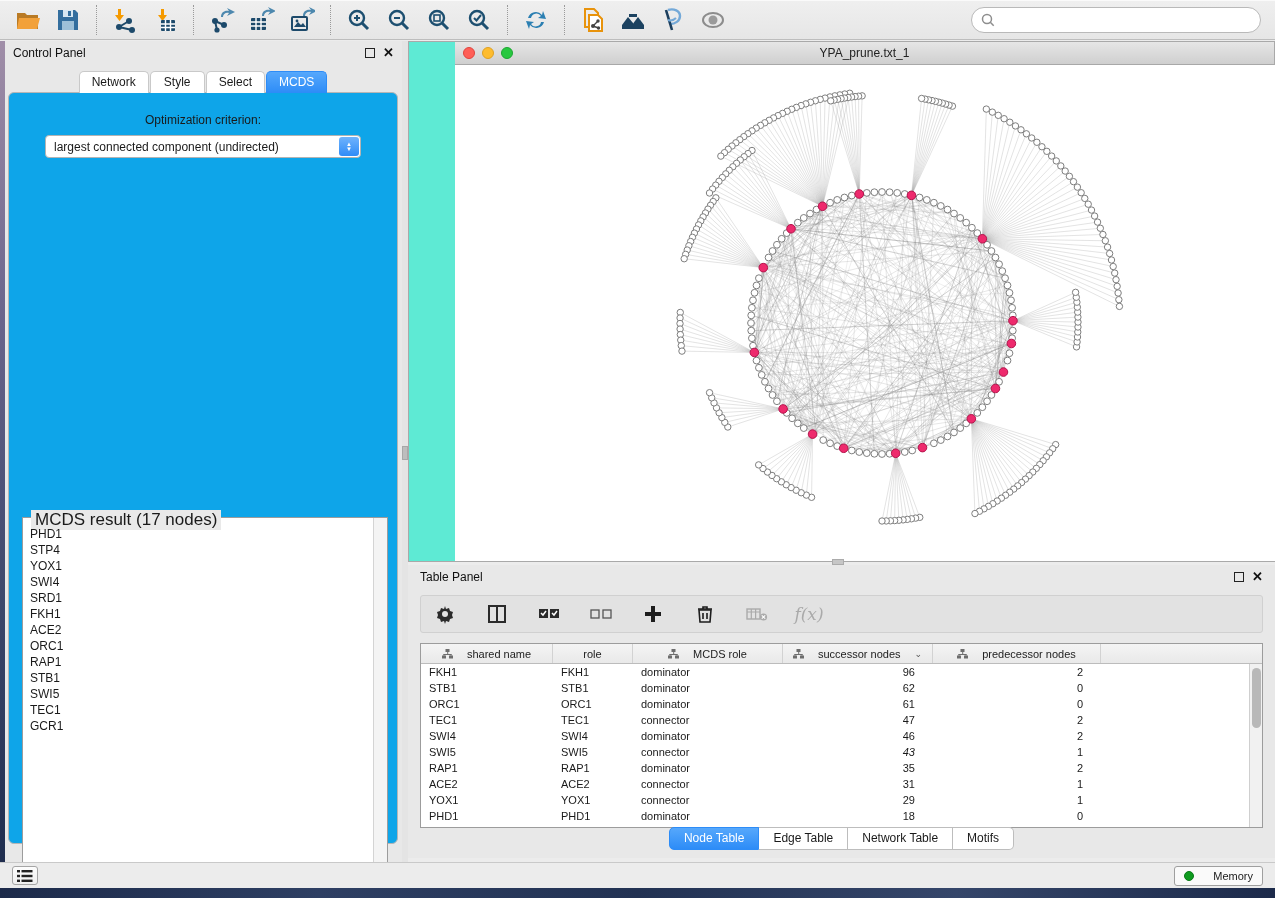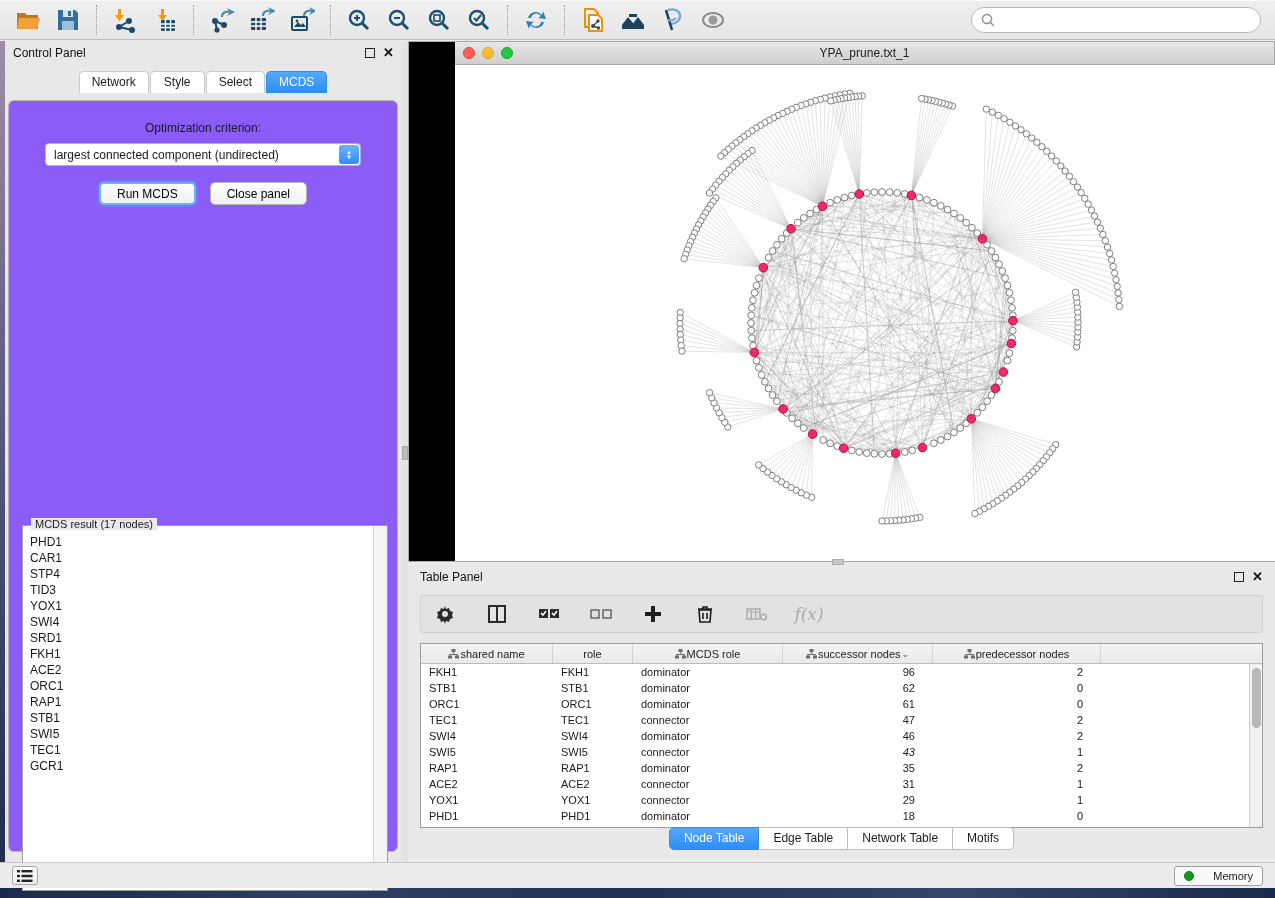--- a/index.html
+++ b/index.html
@@ -24,60 +24,60 @@
   .panel-titlebar { display:flex; align-items:center; height:24px; padding:0 8px; }
   .panel-title { font-size:12px; color:#111; }
   .panel-winbtns { margin-left:auto; display:flex; gap:8px; align-items:center; }
   .float-btn { width:10px; height:10px; border:1.5px solid #222; background:transparent; cursor:pointer; }
   .close-btn { font-size:13px; font-weight:bold; color:#111; cursor:pointer; line-height:10px; }
 
   .cp-tabs { position:absolute; left:0; top:30px; width:100%; display:flex; justify-content:center; z-index:3; }
   .cp-tab { min-width:55px; padding:3px 12px 4px; text-align:center; background:#fff; border:1px solid #c9c9c9; border-bottom:none; border-radius:5px 5px 0 0; margin-right:1px; font-size:12px; cursor:pointer; }
   .cp-tab.selected { background:linear-gradient(#56a8fc,#2d8cf7); color:#fff; border-color:#2d8cf7; }
 
-  .cp-content { position:absolute; left:3px; top:59px; width:390px; height:752px; background:#8b5cf6; border:1px solid #b6b6b6; border-radius:6px; }
+  .cp-content { position:absolute; left:3px; top:51px; width:390px; height:752px; background:#0ea5e9; border:1px solid #b6b6b6; border-radius:6px; }
   .opt-label { text-align:center; margin-top:20px; font-size:12px; }
   .combo { position:relative; margin:8px auto 16px; width:316px; height:23px; background:#fff; border:1px solid #b3b3b3; border-radius:4px; display:flex; align-items:center; padding:0 26px 0 8px; font-size:12px; cursor:pointer; }
   .combo-stepper { position:absolute; right:1px; top:1px; width:20px; height:19px; background:linear-gradient(#6fb3fd,#2f8cf7); border-radius:3px; display:flex; flex-direction:column; align-items:center; justify-content:center; color:#fff; font-size:6px; line-height:5px; }
   .cp-buttons { display:flex; justify-content:center; gap:14px; margin-top:14px; }
   .btn { height:23px; padding:0 16px; background:linear-gradient(#ffffff,#f0f0f0); border:1px solid #b5b5b5; border-radius:5px; font-size:12px; cursor:pointer; font-family:"Liberation Sans",sans-serif; }
   .btn.focused { border:2px solid #6fb0f7; box-shadow:0 0 0 2px rgba(77,155,248,.45); }
 
   .result-box { position:absolute; left:13px; top:424px; width:366px; height:366px; background:#fff; border:1px solid #9c9c9c; }
-  .result-legend { position:absolute; left:8px; top:-8px; background:#e9e9e9; padding:0 4px; font-size:11px; }
+  .result-legend { position:absolute; left:8px; top:-8px; background:#e9e9e9; padding:0 4px; font-size:17px; }
   .result-list { position:absolute; left:1px; top:6px; bottom:1px; right:15px; overflow:hidden; padding:2px 6px; }
   .result-item { font-size:12px; line-height:16px; }
   .result-scroll { position:absolute; right:0; top:0; bottom:0; width:14px; background:#f4f4f4; border-left:1px solid #d4d4d4; }
 
   
   .v-split { position:absolute; left:402px; top:41px; width:6px; height:821px; background:#e4e4e4; }
   .v-split-handle { position:absolute; left:0; top:405px; width:6px; height:14px; background:#bdbdbd; border:1px solid #a7a7a7; }
   .h-split-handle { position:absolute; left:832px; top:559px; width:12px; height:6px; background:#c6c6c6; border:1px solid #ababab; }
 
   
-  .net-window { position:absolute; left:408px; top:41px; width:867px; height:521px; background:#000000; border:1px solid #a9a9a9;padding-left:46px; }
+  .net-window { position:absolute; left:408px; top:41px; width:867px; height:521px; background:#5eead4; border:1px solid #a9a9a9;padding-left:46px; }
   .net-titlebar { height:23px; background:linear-gradient(#e6e6e6,#cfcfcf); border-bottom:1px solid #a8a8a8; display:flex; align-items:center; position:relative; }
   .traffic { display:flex; gap:7px; margin-left:8px; }
   .light { width:12px; height:12px; border-radius:50%; cursor:pointer; }
   .light.red { background:#ff5f57; border:1px solid #e0443e; }
   .light.yellow { background:#febc2e; border:1px solid #dea123; }
   .light.green { background:#28c840; border:1px solid #1da732; }
   .net-title { position:absolute; left:0; right:0; text-align:center; font-size:12px; color:#222; }
   .net-canvas { position:relative; width:865px; height:496px; background:#fff; }
 
   
   .table-panel { position:absolute; left:408px; top:565px; width:867px; height:293px; background:#e8e8e8; }
   .tp-toolbar { margin:6px 12px 0; height:38px; background:#e2e2e2; border:1px solid #d0d0d0; border-radius:3px; display:flex; align-items:center; gap:28px; padding:0 12px; }
   .tp-icon { display:flex; align-items:center; justify-content:center; width:24px; height:24px; cursor:pointer; }
   .tp-icon.disabled { cursor:default; }
   .fx { font-family:"DejaVu Serif", serif; font-style:italic; font-size:17px; color:#aaa; }
 
   .grid { position:absolute; left:12px; top:78px; width:843px; height:185px; background:#fff; border:1px solid #9c9c9c; overflow:hidden; }
   .grid-header { display:flex; height:20px; background:linear-gradient(#f4f4f4,#e9e9e9); border-bottom:1px solid #bcbcbc; }
-  .gh-cell { display:flex; align-items:center; justify-content:center; gap:1px; font-size:11px; color:#222; border-right:1px solid #d2d2d2; cursor:pointer; }
+  .gh-cell { display:flex; align-items:center; justify-content:center; gap:14px; font-size:11px; color:#222; border-right:1px solid #d2d2d2; cursor:pointer; }
   .grid-body { position:absolute; left:0; top:20px; right:13px; bottom:0; }
   .grid-row { display:flex; height:16px; align-items:center; }
   .gc { font-size:11px; padding:0 8px; white-space:nowrap; overflow:hidden; }
   .gc.num { text-align:right; }
   .grid-scroll { position:absolute; right:0; top:20px; bottom:0; width:13px; background:#f1f1f1; border-left:1px solid #cfcfcf; }
   .grid-thumb { position:absolute; left:2px; top:4px; width:9px; height:60px; background:#b8b8b8; border-radius:5px; }
 
   .tp-tabs { position:absolute; left:0; bottom:8px; width:100%; display:flex; justify-content:center; }
   .tp-tab { padding:3px 14px 4px; background:#fff; border:1px solid #bdbdbd; border-left:none; font-size:12px; cursor:pointer; }
   .tp-tab:first-child { border-left:1px solid #bdbdbd; border-radius:5px 0 0 5px; }
@@ -265,31 +265,25 @@
       </div>
     <div class="cp-content">
       <div class="opt-label">Optimization criterion:</div>
       <div class="combo">
         <span>largest connected component (undirected)</span>
         <span class="combo-stepper">
             <span>▲</span>
             <span>▼</span>
           </span>
       </div>
-      <div class="cp-buttons">
-        <button class="btn focused">Run MCDS</button>
-        <button class="btn">Close panel</button>
-      </div>
       <div class="result-box">
         <span class="result-legend">MCDS result (17 nodes)</span>
         <div class="result-list">
             <div class="result-item">PHD1</div>
-            <div class="result-item">CAR1</div>
             <div class="result-item">STP4</div>
-            <div class="result-item">TID3</div>
             <div class="result-item">YOX1</div>
             <div class="result-item">SWI4</div>
             <div class="result-item">SRD1</div>
             <div class="result-item">FKH1</div>
             <div class="result-item">ACE2</div>
             <div class="result-item">ORC1</div>
             <div class="result-item">RAP1</div>
             <div class="result-item">STB1</div>
             <div class="result-item">SWI5</div>
             <div class="result-item">TEC1</div>

